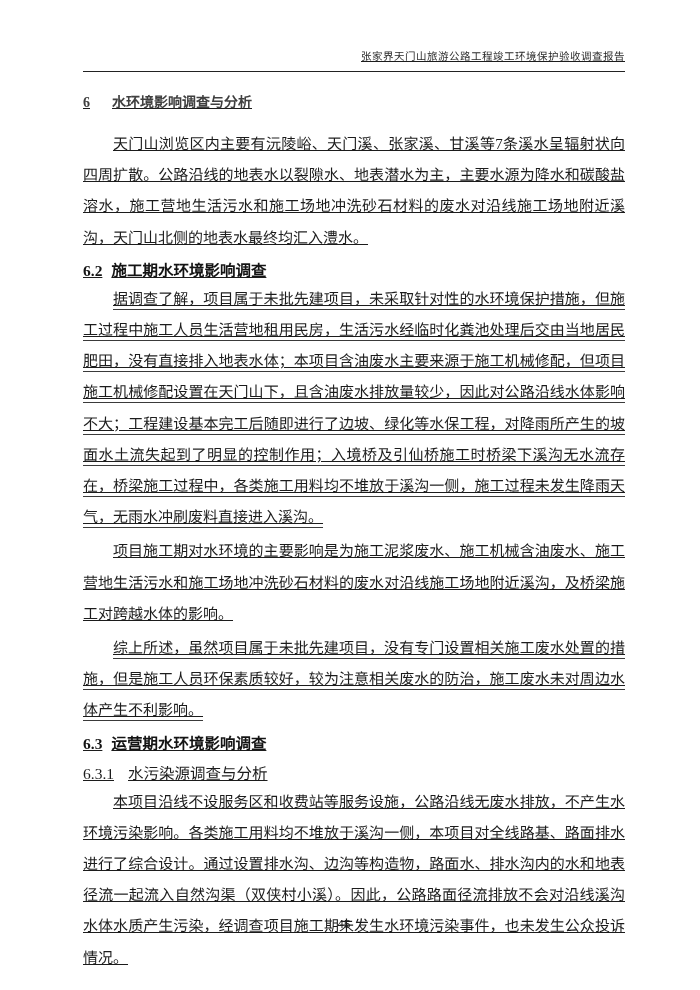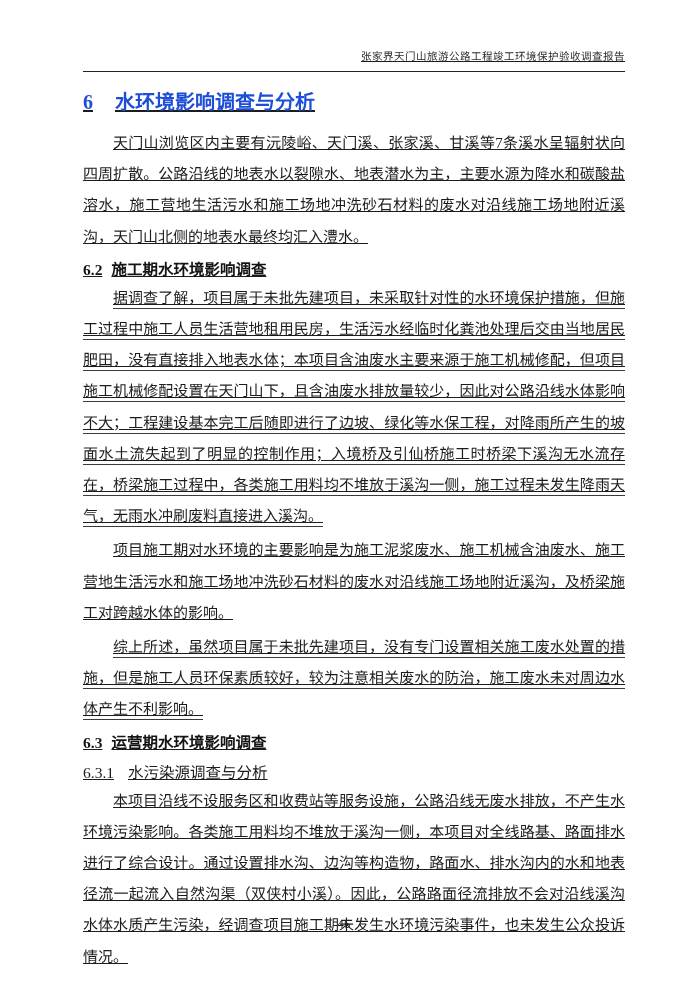--- a/index.html
+++ b/index.html
@@ -28,24 +28,24 @@
     line-height: 14px;
   }
   .header-rule {
     border: none;
     border-top: 1.8px solid #222222;
     margin: 7px 0 0 0;
   }
   h1.sec {
     font-family: "Liberation Sans", "DejaVu Sans", sans-serif;
     font-weight: 700;
-    font-size: 20px;
+    font-size: 14px;
     line-height: 20px;
     margin: 20px 0 16px 0;
-    color: #1d4ed8;
+    color: #404040;
   }
   h1.sec .hnum { margin-right: 22px; font-family: "Liberation Serif", "DejaVu Serif", serif; }
   h2.sec {
     font-family: "Liberation Sans", "DejaVu Sans", sans-serif;
     font-weight: 700;
     font-size: 15.5px;
     line-height: 20px;
     margin: 9px 0 0 0;
     color: #141414;
   }

